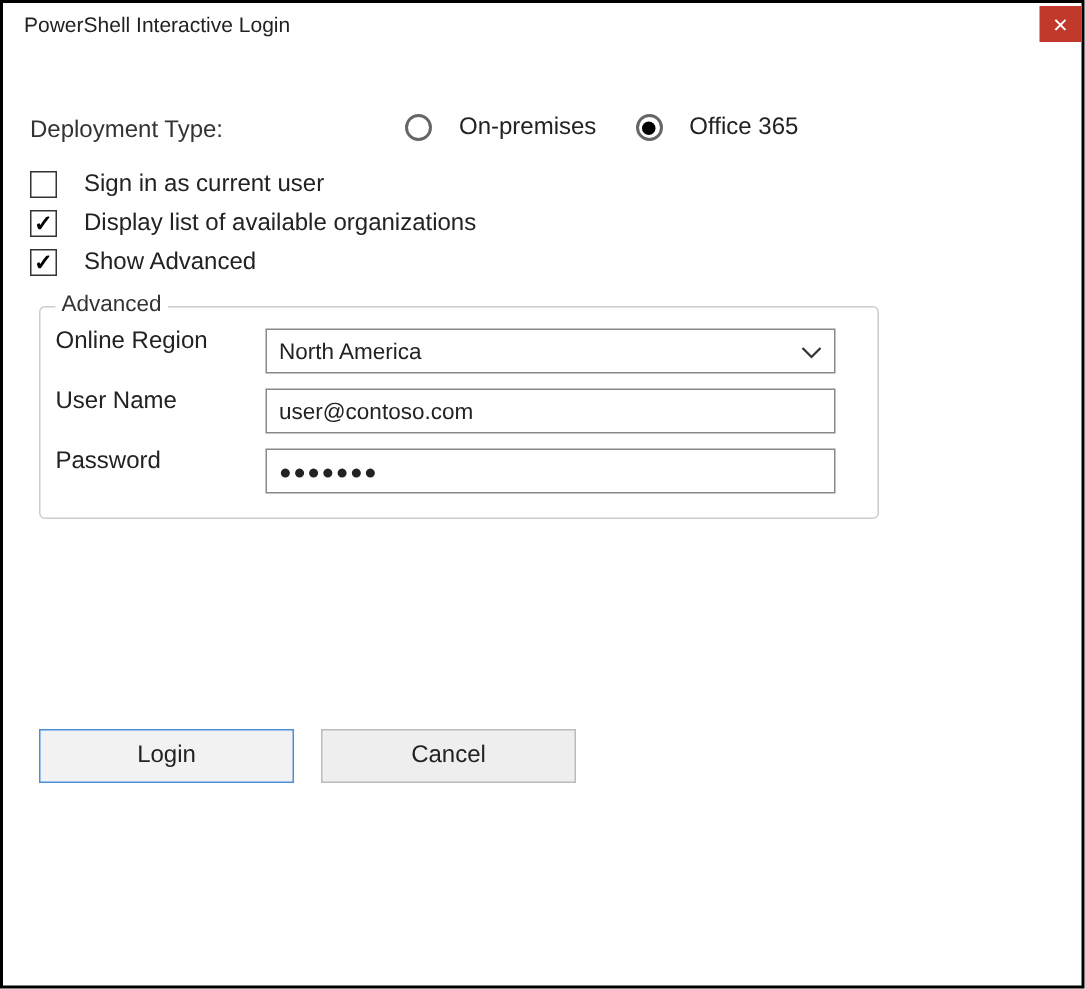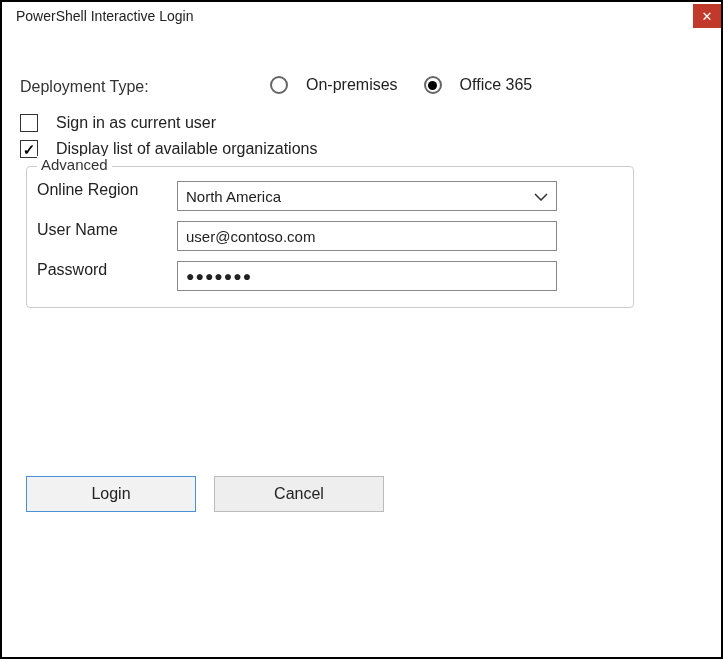--- a/index.html
+++ b/index.html
@@ -113,24 +113,24 @@
     line-height: 1;
     font-weight: bold;
     color: #000;
   }
   .check-label {
     font-size: 16px;
   }
   .fieldset {
     border: 1px solid #ccc;
     border-radius: 4px;
-    margin: 8px 0 0 6px;
+    margin: 20px 0 0 6px;
     padding: 14px 14px 14px 10px;
     position: relative;
-    width: 608px;
+    width: 560px;
   }
   .legend {
     position: absolute;
     top: -11px;
     left: 10px;
     background: #fff;
     padding: 0 4px;
     font-size: 15px;
     color: #333;
   }
@@ -174,21 +174,20 @@
   .btn {
     width: 170px;
     height: 36px;
     background: #eee;
     border: 1px solid #bbb;
     display: flex;
     align-items: center;
     justify-content: center;
     font-size: 16px;
     cursor: pointer;
-    margin-top: 28px;
   }
   .btn.primary {
     border: 1.5px solid #4a90d9;
     background: #f2f2f2;
   }
 </style>
 </head>
 <body>
 
 <div class="window">
@@ -214,20 +213,24 @@
     <div class="check-row">
       <span class="checkbox"></span>
       <span class="check-label">Sign in as current user</span>
     </div>
 
     <div class="check-row">
       <span class="checkbox checked"></span>
       <span class="check-label">Display list of available organizations</span>
     </div>
 
+    <div class="check-row">
+      <span class="checkbox checked"></span>
+      <span class="check-label">Show Advanced</span>
+    </div>
 
     <div class="fieldset">
       <div class="legend">Advanced</div>
 
       <div class="form-row">
         <div class="form-label">Online Region</div>
         <div class="select">
           <span>North America</span>
           <span class="chevron">
             <svg width="14" height="8" viewBox="0 0 14 8">

